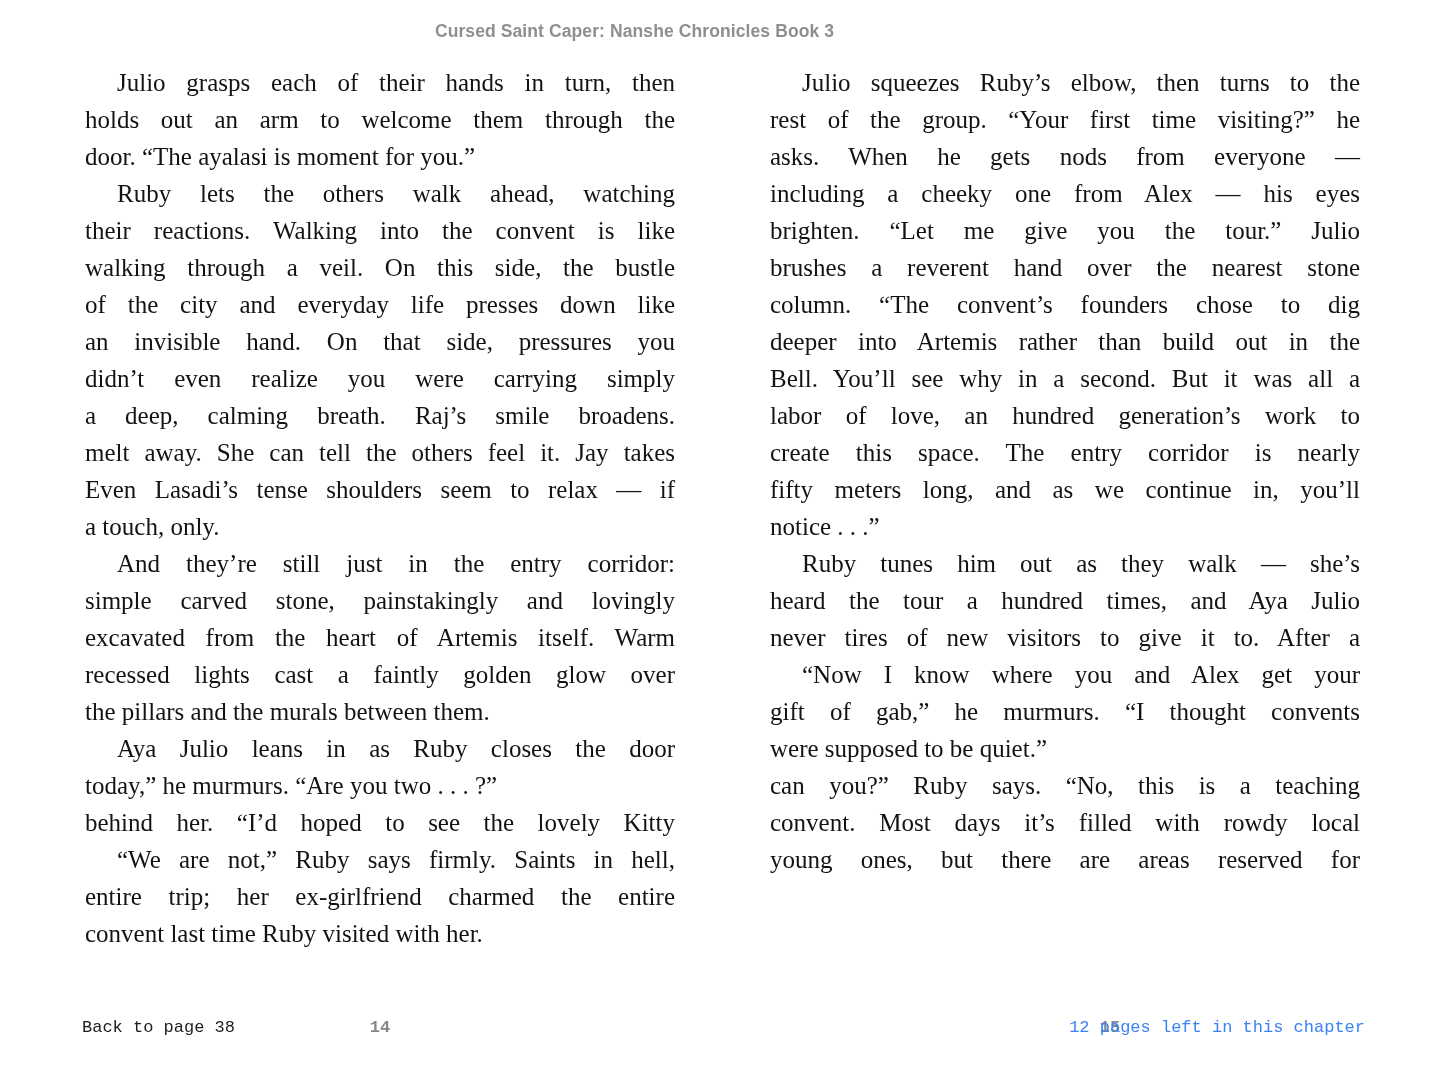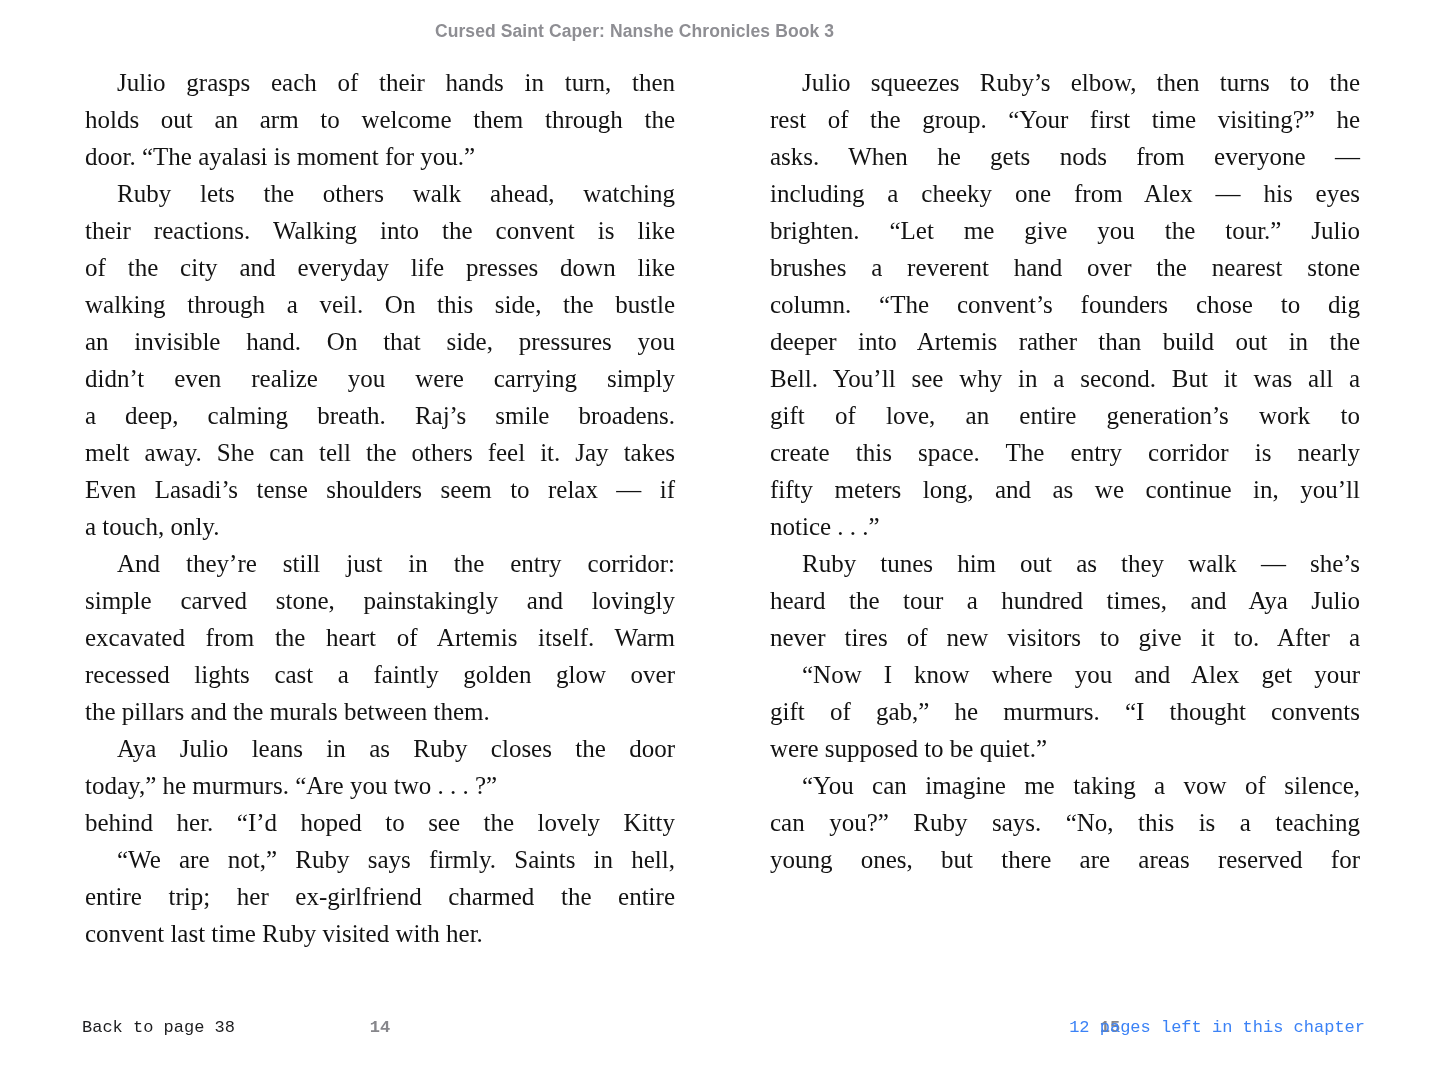--- a/index.html
+++ b/index.html
@@ -96,22 +96,22 @@
 
   <div class="page-column left">
       <div class="paragraph">
         <div class="line first">Julio grasps each of their hands in turn, then</div>
         <div class="line">holds out an arm to welcome them through the</div>
         <div class="line last">door. “The ayalasi is moment for you.”</div>
       </div>
       <div class="paragraph">
         <div class="line first">Ruby lets the others walk ahead, watching</div>
         <div class="line">their reactions. Walking into the convent is like</div>
+        <div class="line">walking through a veil. On this side, the bustle</div>
         <div class="line">of the city and everyday life presses down like</div>
-        <div class="line">walking through a veil. On this side, the bustle</div>
         <div class="line">an invisible hand. On that side, pressures you</div>
         <div class="line">didn’t even realize you were carrying simply</div>
         <div class="line">a deep, calming breath. Raj’s smile broadens.</div>
         <div class="line">melt away. She can tell the others feel it. Jay takes</div>
         <div class="line">Even Lasadi’s tense shoulders seem to relax — if</div>
         <div class="line last">a touch, only.</div>
       </div>
       <div class="paragraph">
         <div class="line first">And they’re still just in the entry corridor:</div>
         <div class="line">simple carved stone, painstakingly and lovingly</div>
@@ -135,38 +135,38 @@
       <div class="paragraph">
         <div class="line first">Julio squeezes Ruby’s elbow, then turns to the</div>
         <div class="line">rest of the group. “Your first time visiting?” he</div>
         <div class="line">asks. When he gets nods from everyone —</div>
         <div class="line">including a cheeky one from Alex — his eyes</div>
         <div class="line">brighten. “Let me give you the tour.” Julio</div>
         <div class="line">brushes a reverent hand over the nearest stone</div>
         <div class="line">column. “The convent’s founders chose to dig</div>
         <div class="line">deeper into Artemis rather than build out in the</div>
         <div class="line">Bell. You’ll see why in a second. But it was all a</div>
-        <div class="line">gift of love, an entire generation’s work to</div>
+        <div class="line">labor of love, an hundred generation’s work to</div>
         <div class="line">create this space. The entry corridor is nearly</div>
         <div class="line">fifty meters long, and as we continue in, you’ll</div>
         <div class="line last">notice . . .”</div>
       </div>
       <div class="paragraph">
         <div class="line first">Ruby tunes him out as they walk — she’s</div>
         <div class="line">heard the tour a hundred times, and Aya Julio</div>
         <div class="line">never tires of new visitors to give it to. After a</div>
       </div>
       <div class="paragraph">
         <div class="line first">“Now I know where you and Alex get your</div>
         <div class="line">gift of gab,” he murmurs. “I thought convents</div>
         <div class="line last">were supposed to be quiet.”</div>
       </div>
       <div class="paragraph">
-        <div class="line first">“You can imagine me taking a vow of silence,</div>
         <div class="line">can you?” Ruby says. “No, this is a teaching</div>
+        <div class="line">convent. Most days it’s filled with rowdy local</div>
         <div class="line">young ones, but there are areas reserved for</div>
       </div>
     </div>
 
   <div class="footer-bar">
     <button class="back-link">Back to page 38</button>
     <div class="page-num left-page">14</div>
     <div class="page-num right-page">15</div>
     <div class="pages-left">12 pages left in this chapter</div>
   </div>

